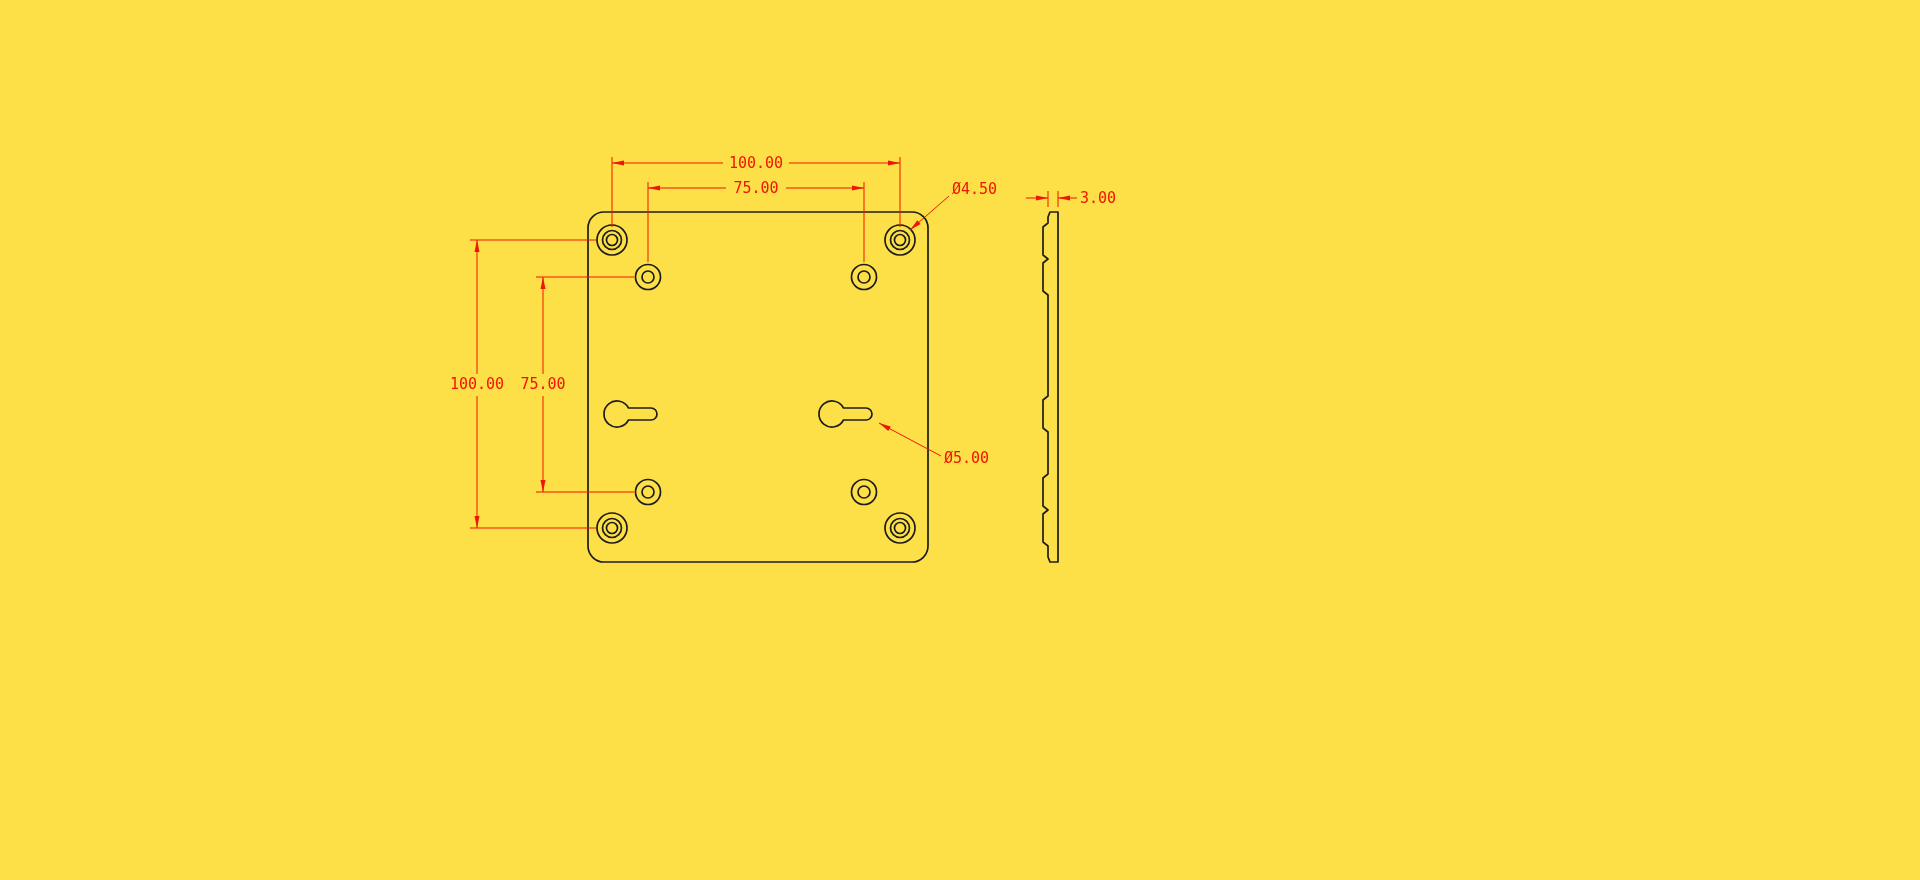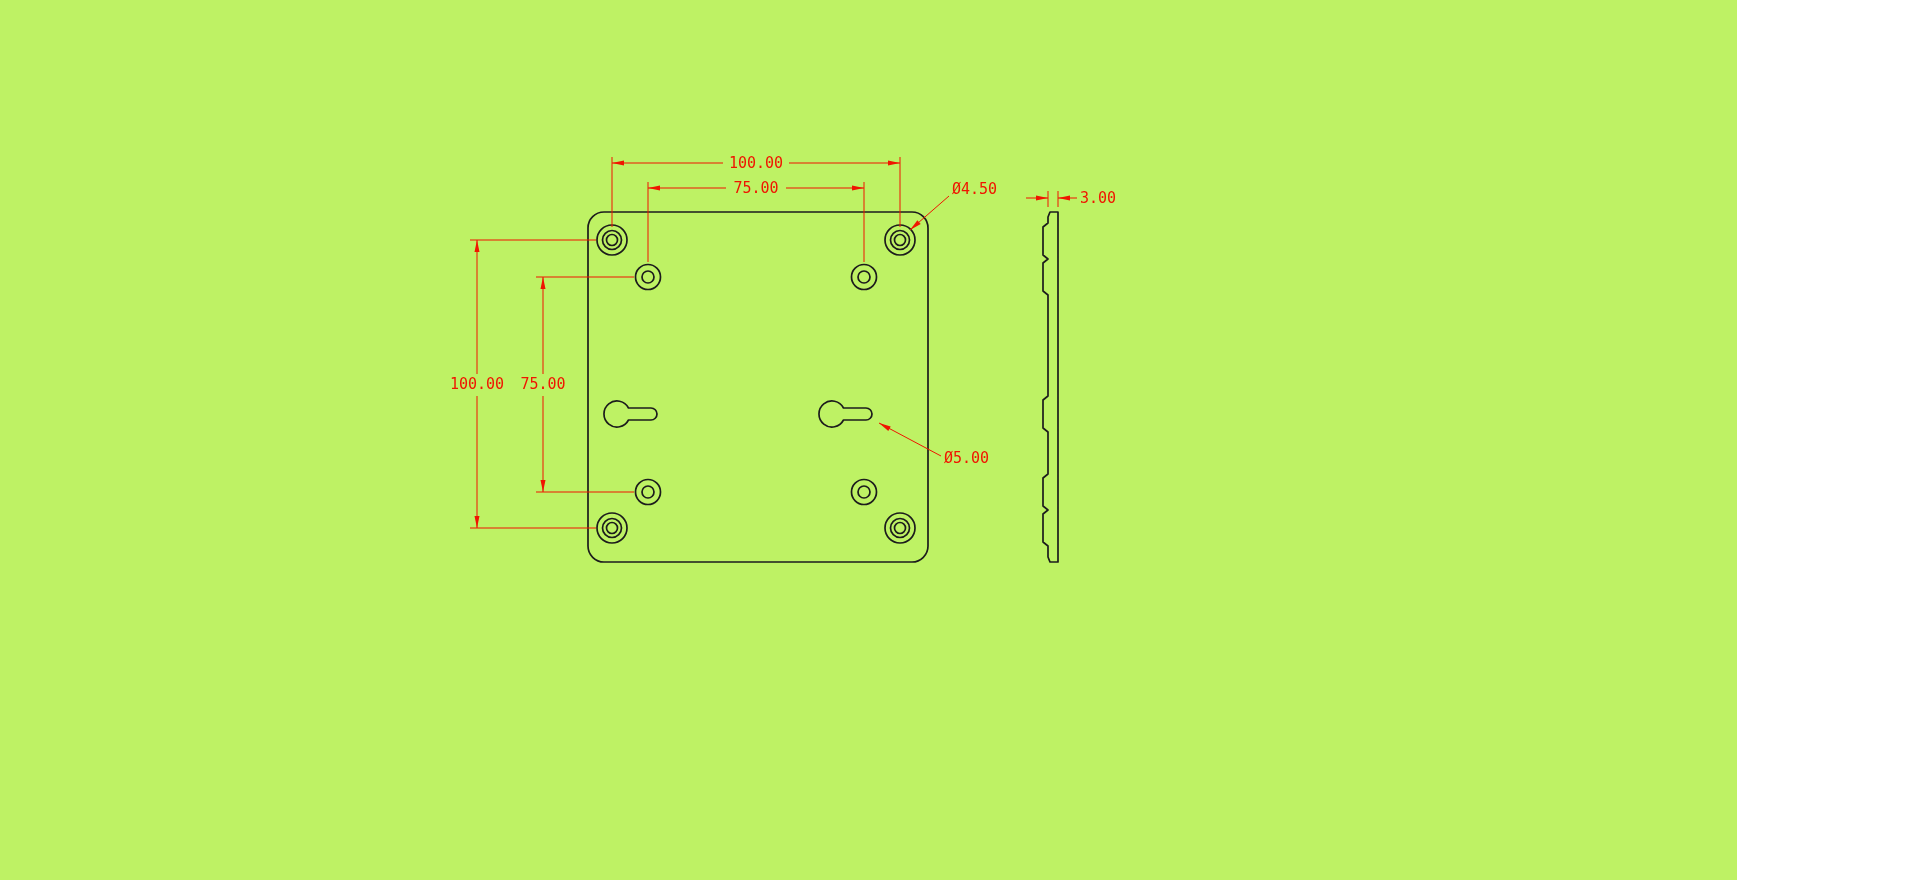--- a/index.html
+++ b/index.html
@@ -5,23 +5,23 @@
   html, body {
     margin: 0;
     padding: 0;
     width: 1920px;
     height: 880px;
     background: #ffffff;
     overflow: hidden;
   }
   .canvas {
     position: relative;
-    width: 1737px;
+    width: 1920px;
     height: 880px;
-    background: #bef264;
+    background: #fde047;
   }
   svg { position: absolute; left: 0; top: 0; }
   .outline {
     fill: none;
     stroke: var(--line-color, #1c1c1c);
     stroke-width: 1.7;
     stroke-linejoin: round;
     stroke-linecap: round;
   }
   .dimline {

